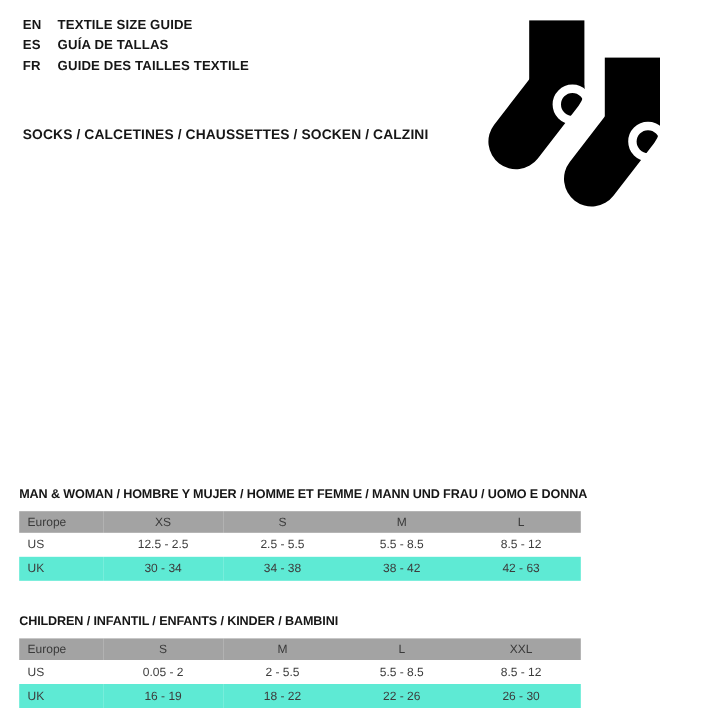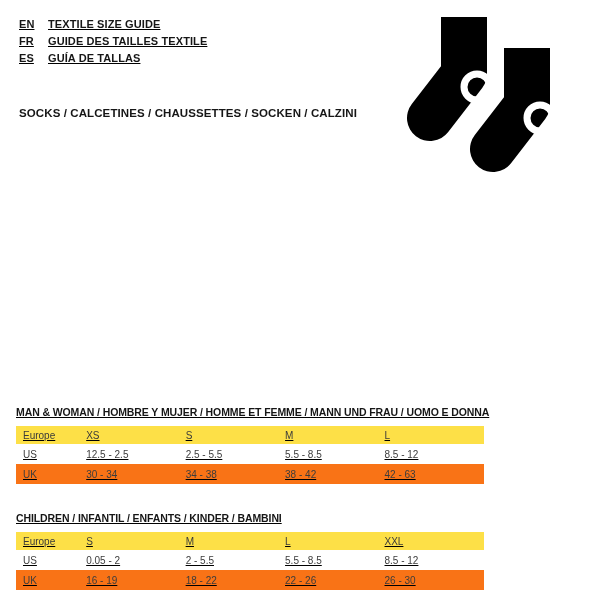--- a/index.html
+++ b/index.html
@@ -3,67 +3,67 @@
 <meta charset="utf-8">
 <style>
   html,body{margin:0;padding:0;}
   body{
     width:600px;height:600px;background:#ffffff;position:relative;overflow:hidden;
     font-family:"Liberation Sans","DejaVu Sans",sans-serif;
     -webkit-font-smoothing:antialiased;
   }
   
   .lang-block{position:absolute;top:15px;left:19px;}
-  .lang-row{display:flex;height:17px;align-items:center;text-decoration:underline;}
+  .lang-row{display:flex;height:17px;align-items:flex-start;}
   .lang-code{width:29px;font-size:11px;font-weight:700;color:#161616;letter-spacing:.1px;}
   .lang-label{font-size:11px;font-weight:700;color:#161616;letter-spacing:.1px;white-space:nowrap;}
   .category-heading{
     position:absolute;top:107px;left:19px;
     font-size:11.5px;font-weight:700;color:#161616;letter-spacing:.1px;white-space:nowrap;
   }
   
   .socks-icon{position:absolute;top:14px;left:406px;width:152px;height:165px;}
   
-  .table-section{position:absolute;left:16px;width:468px;text-decoration:underline;}
+  .table-section{position:absolute;left:16px;width:468px;}
   .table-section.adult{top:405px;}
   .table-section.children{top:511px;}
   .table-title{
     font-size:10.5px;font-weight:700;color:#161616;letter-spacing:-.1px;
     white-space:nowrap;height:14px;line-height:14px;margin-bottom:7px;
   }
   table.size-table{width:100%;border-collapse:collapse;table-layout:fixed;}
   table.size-table col.c-label{width:15%;}
   table.size-table col.c-val{width:21.25%;}
-  table.size-table thead tr{background:#fde047;height:18px;}
+  table.size-table thead tr{background:#a3a3a3;height:18px;}
   table.size-table th{
-    font-size:10px;font-weight:400;color:#3a3a3a;text-align:left;padding:0;
+    font-size:10px;font-weight:400;color:#3a3a3a;text-align:center;padding:0;
   }
   table.size-table tbody tr{height:20px;}
-  table.size-table tbody tr.alt{background:#f97316;}
+  table.size-table tbody tr.alt{background:#5eead4;}
   table.size-table td{
-    font-size:10px;color:#3c3c3c;text-align:left;padding:0;
+    font-size:10px;color:#3c3c3c;text-align:center;padding:0;
   }
   table.size-table th:first-child,
   table.size-table td:first-child{text-align:left;padding-left:7px;}
 </style>
 </head>
 <body>
 
 <div class="lang-block">
   <div class="lang-row">
     <span class="lang-code">EN</span>
     <span class="lang-label">TEXTILE SIZE GUIDE</span>
   </div>
   <div class="lang-row">
+    <span class="lang-code">ES</span>
+    <span class="lang-label">GUÍA DE TALLAS</span>
+  </div>
+  <div class="lang-row">
     <span class="lang-code">FR</span>
     <span class="lang-label">GUIDE DES TAILLES TEXTILE</span>
-  </div>
-  <div class="lang-row">
-    <span class="lang-code">ES</span>
-    <span class="lang-label">GUÍA DE TALLAS</span>
   </div>
 </div>
 
 <div class="category-heading">SOCKS / CALCETINES / CHAUSSETTES / SOCKEN / CALZINI</div>
 
 <svg class="socks-icon" viewBox="0 0 152 165" xmlns="http://www.w3.org/2000/svg" aria-hidden="true">
   <g>
     <rect x="35" y="3" width="46" height="62" fill="#000000"></rect>
     <line x1="58" y1="60" x2="24" y2="104" stroke="#000000" stroke-width="46" stroke-linecap="round"></line>
     <circle cx="71" cy="73" r="13" fill="none" stroke="#ffffff" stroke-width="7"></circle>

